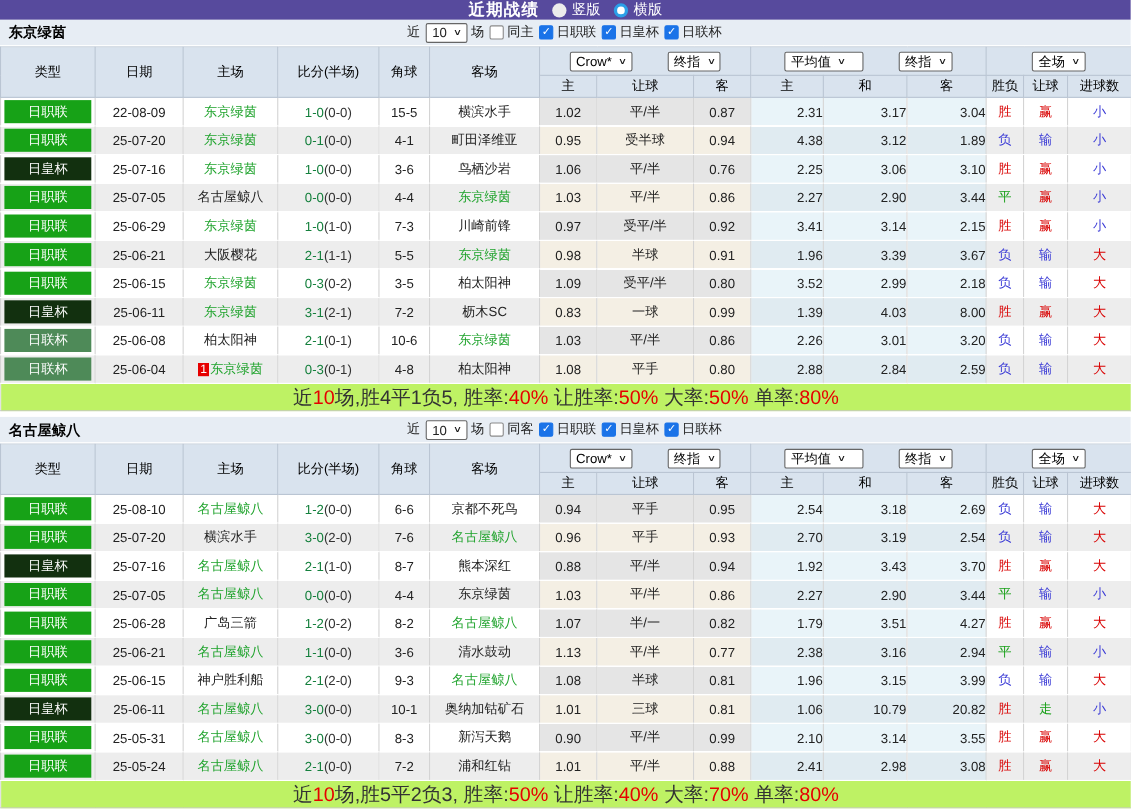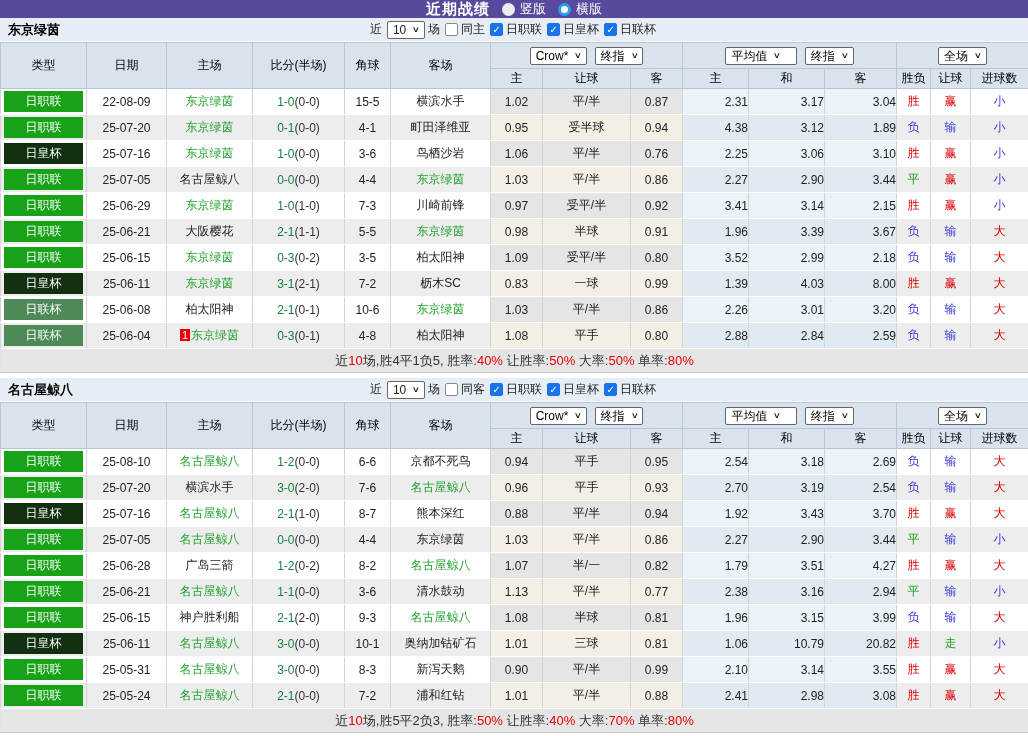--- a/index.html
+++ b/index.html
@@ -44,21 +44,21 @@
   .flabel { margin-right:2px; }
   
   table { border-collapse:collapse; table-layout:fixed; width:1028px; }
   thead th {
     background:#d9e3ee; font-weight:normal; font-size:12px; color:#000;
     border:1px solid #bac5d3; text-align:center;
   }
   tr.hrow1 th { height:26px; }
   tr.hrow2 th { height:20px; }
   .ddcell { background:#d9e3ee; }
-  .ddcell .sel { margin:0 2px; }
+  .ddcell .sel { margin:0 14px; }
   tbody td {
     height:26px; font-size:12px; text-align:center;
     border-right:1px solid #d4d4d4; border-bottom:1px solid #fff;
     background:#fff; overflow:hidden; white-space:nowrap;
   }
   tbody td:first-child { border-left:1px solid #d4d4d4; }
   tr.even td { background:#ededed; }
   td.odds { background:#e5e5e5; }
   tr.even td.odds { background:#f4efe4; }
   td.avg { background:#e9f4f9;text-align:right; }
@@ -69,21 +69,21 @@
   .lt-cup  { background:#12300f; }
   .lt-lcup { background:#4e8a58; }
   .team-hl { color:#1fa32c; }
   .score-main { color:#15803d; }
   .score-half { color:#333; }
   .badge { background:#e60000; color:#fff; font-size:11px; padding:0 2px; margin-right:1px; }
   .c-r { color:#d90000; }
   .c-b { color:#3b3bd6; }
   .c-g { color:#18a018; }
   td.summary {
-    height:24px; font-size:13px; text-align:center; background:#e5e5e5; color:#333;
+    height:24px; font-size:18px; text-align:center; background:#bef264; color:#333;
     border-top:1px solid #ccc; border-bottom:1px solid #c8c8c8;
     border-left:1px solid #e2e2e2; border-right:1px solid #e2e2e2;
   }
   .sum-r { color:#e60000; }
   .spacer { height:5px; background:#fff; }
 </style>
 </head>
 <body>
 
 <div class="titlebar">

